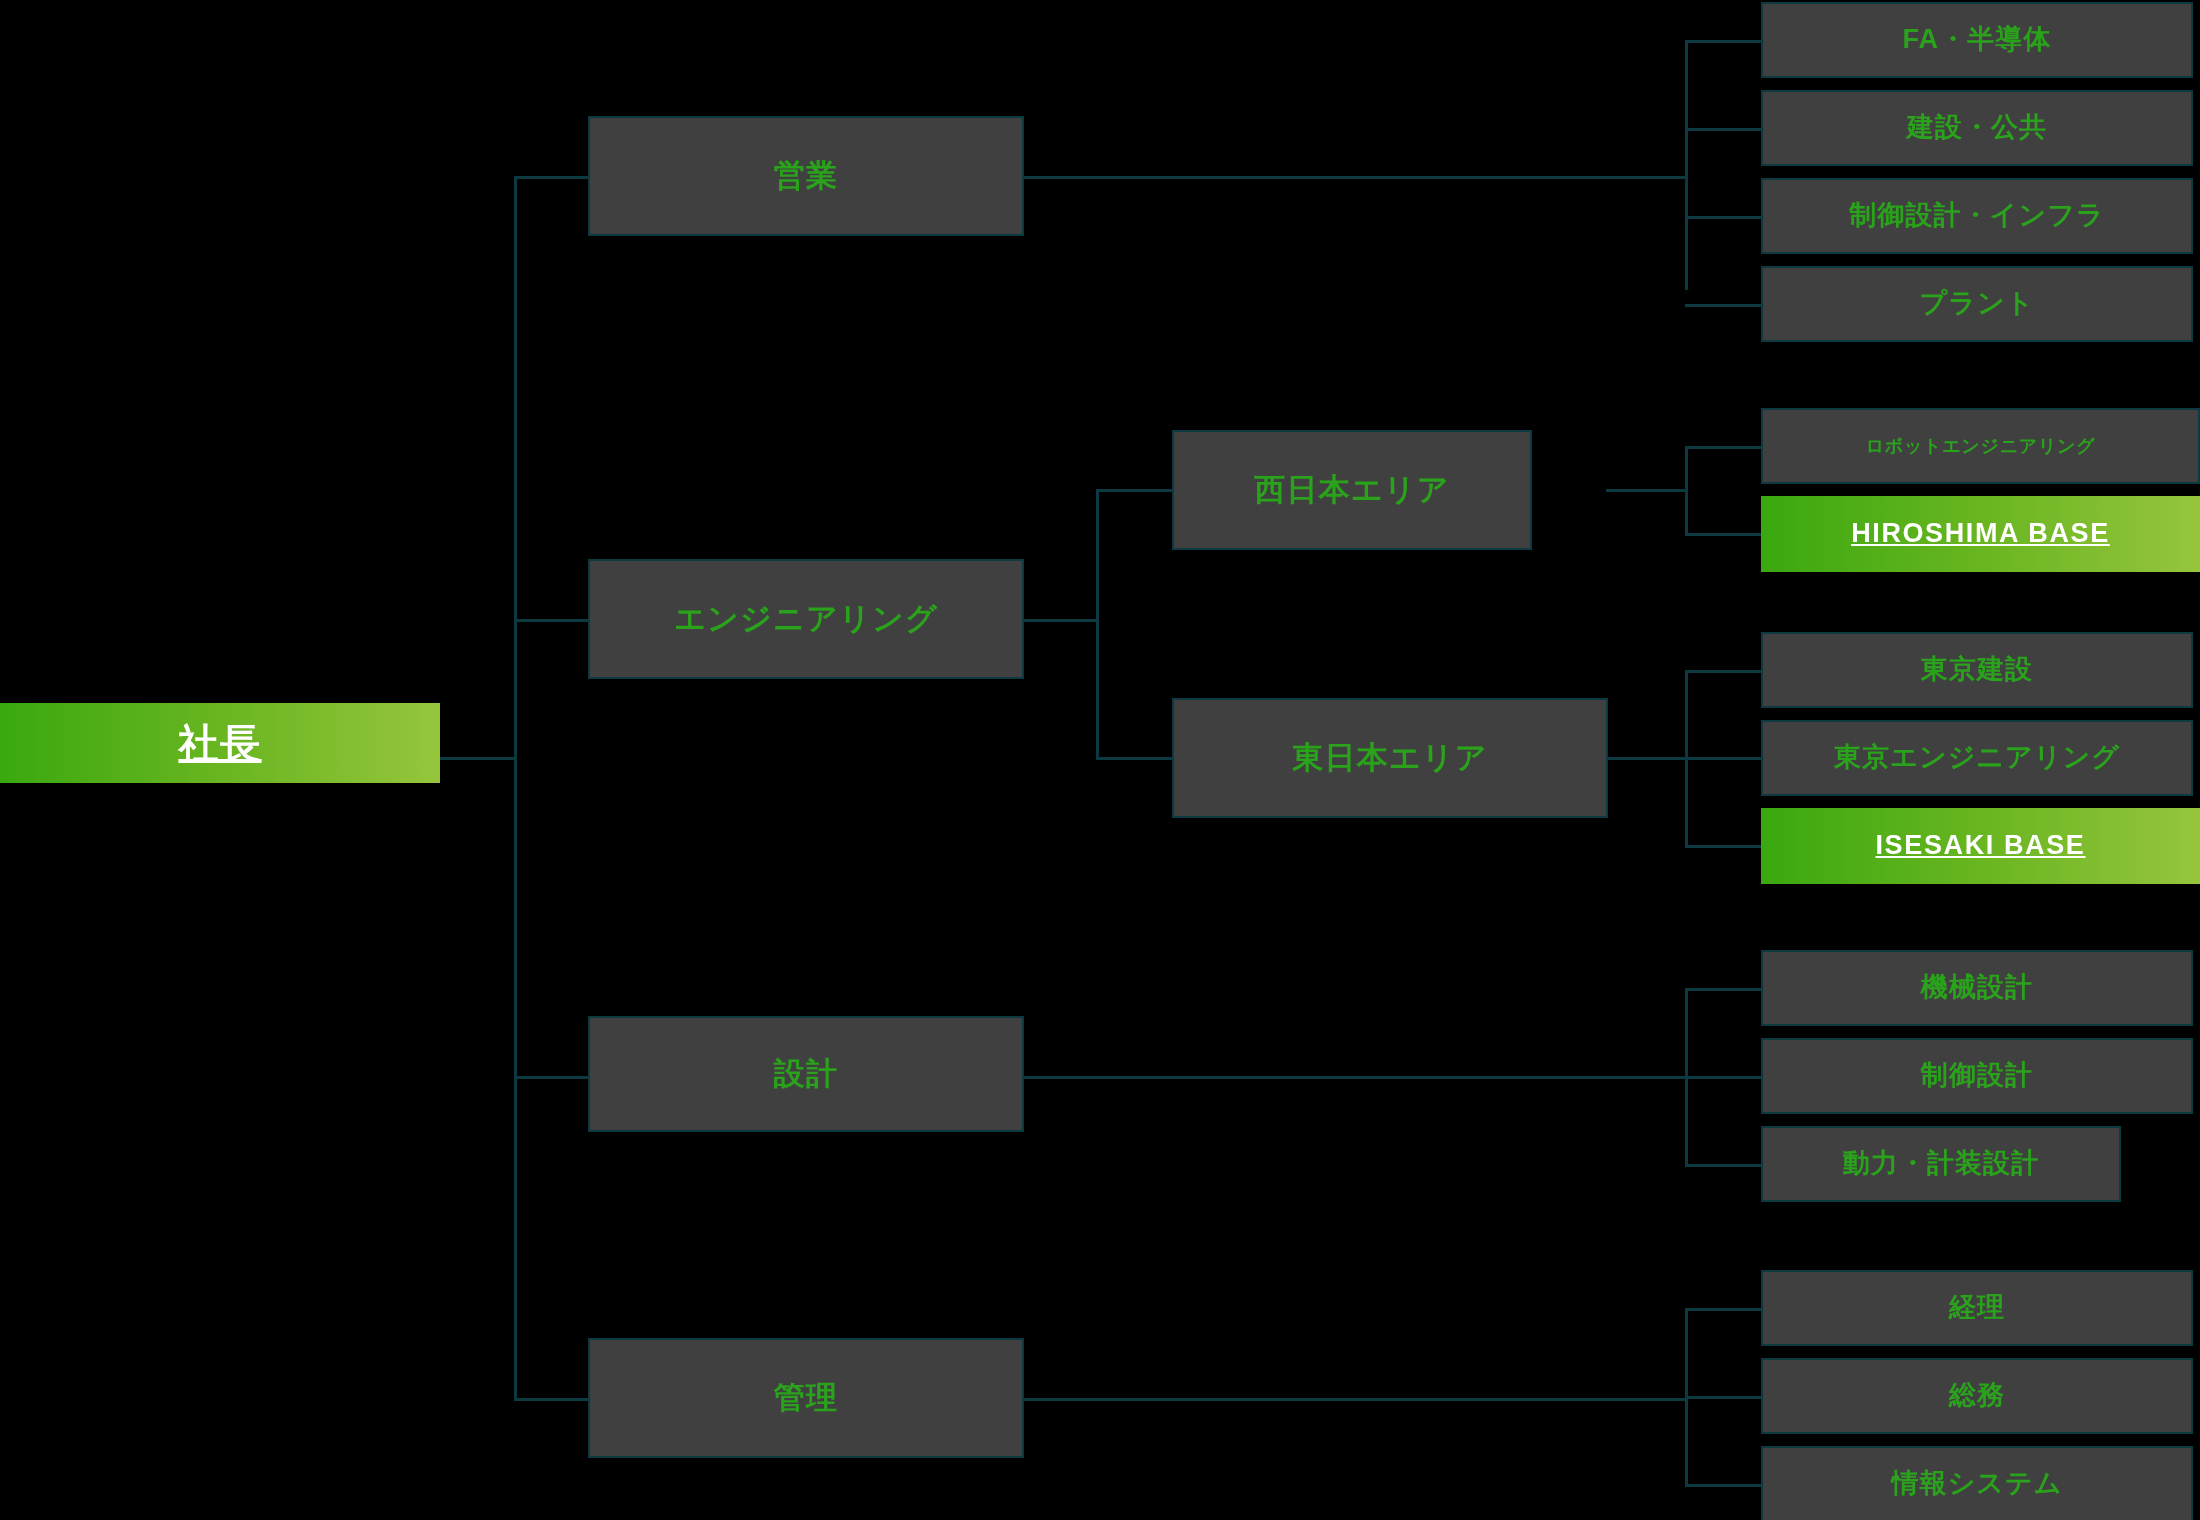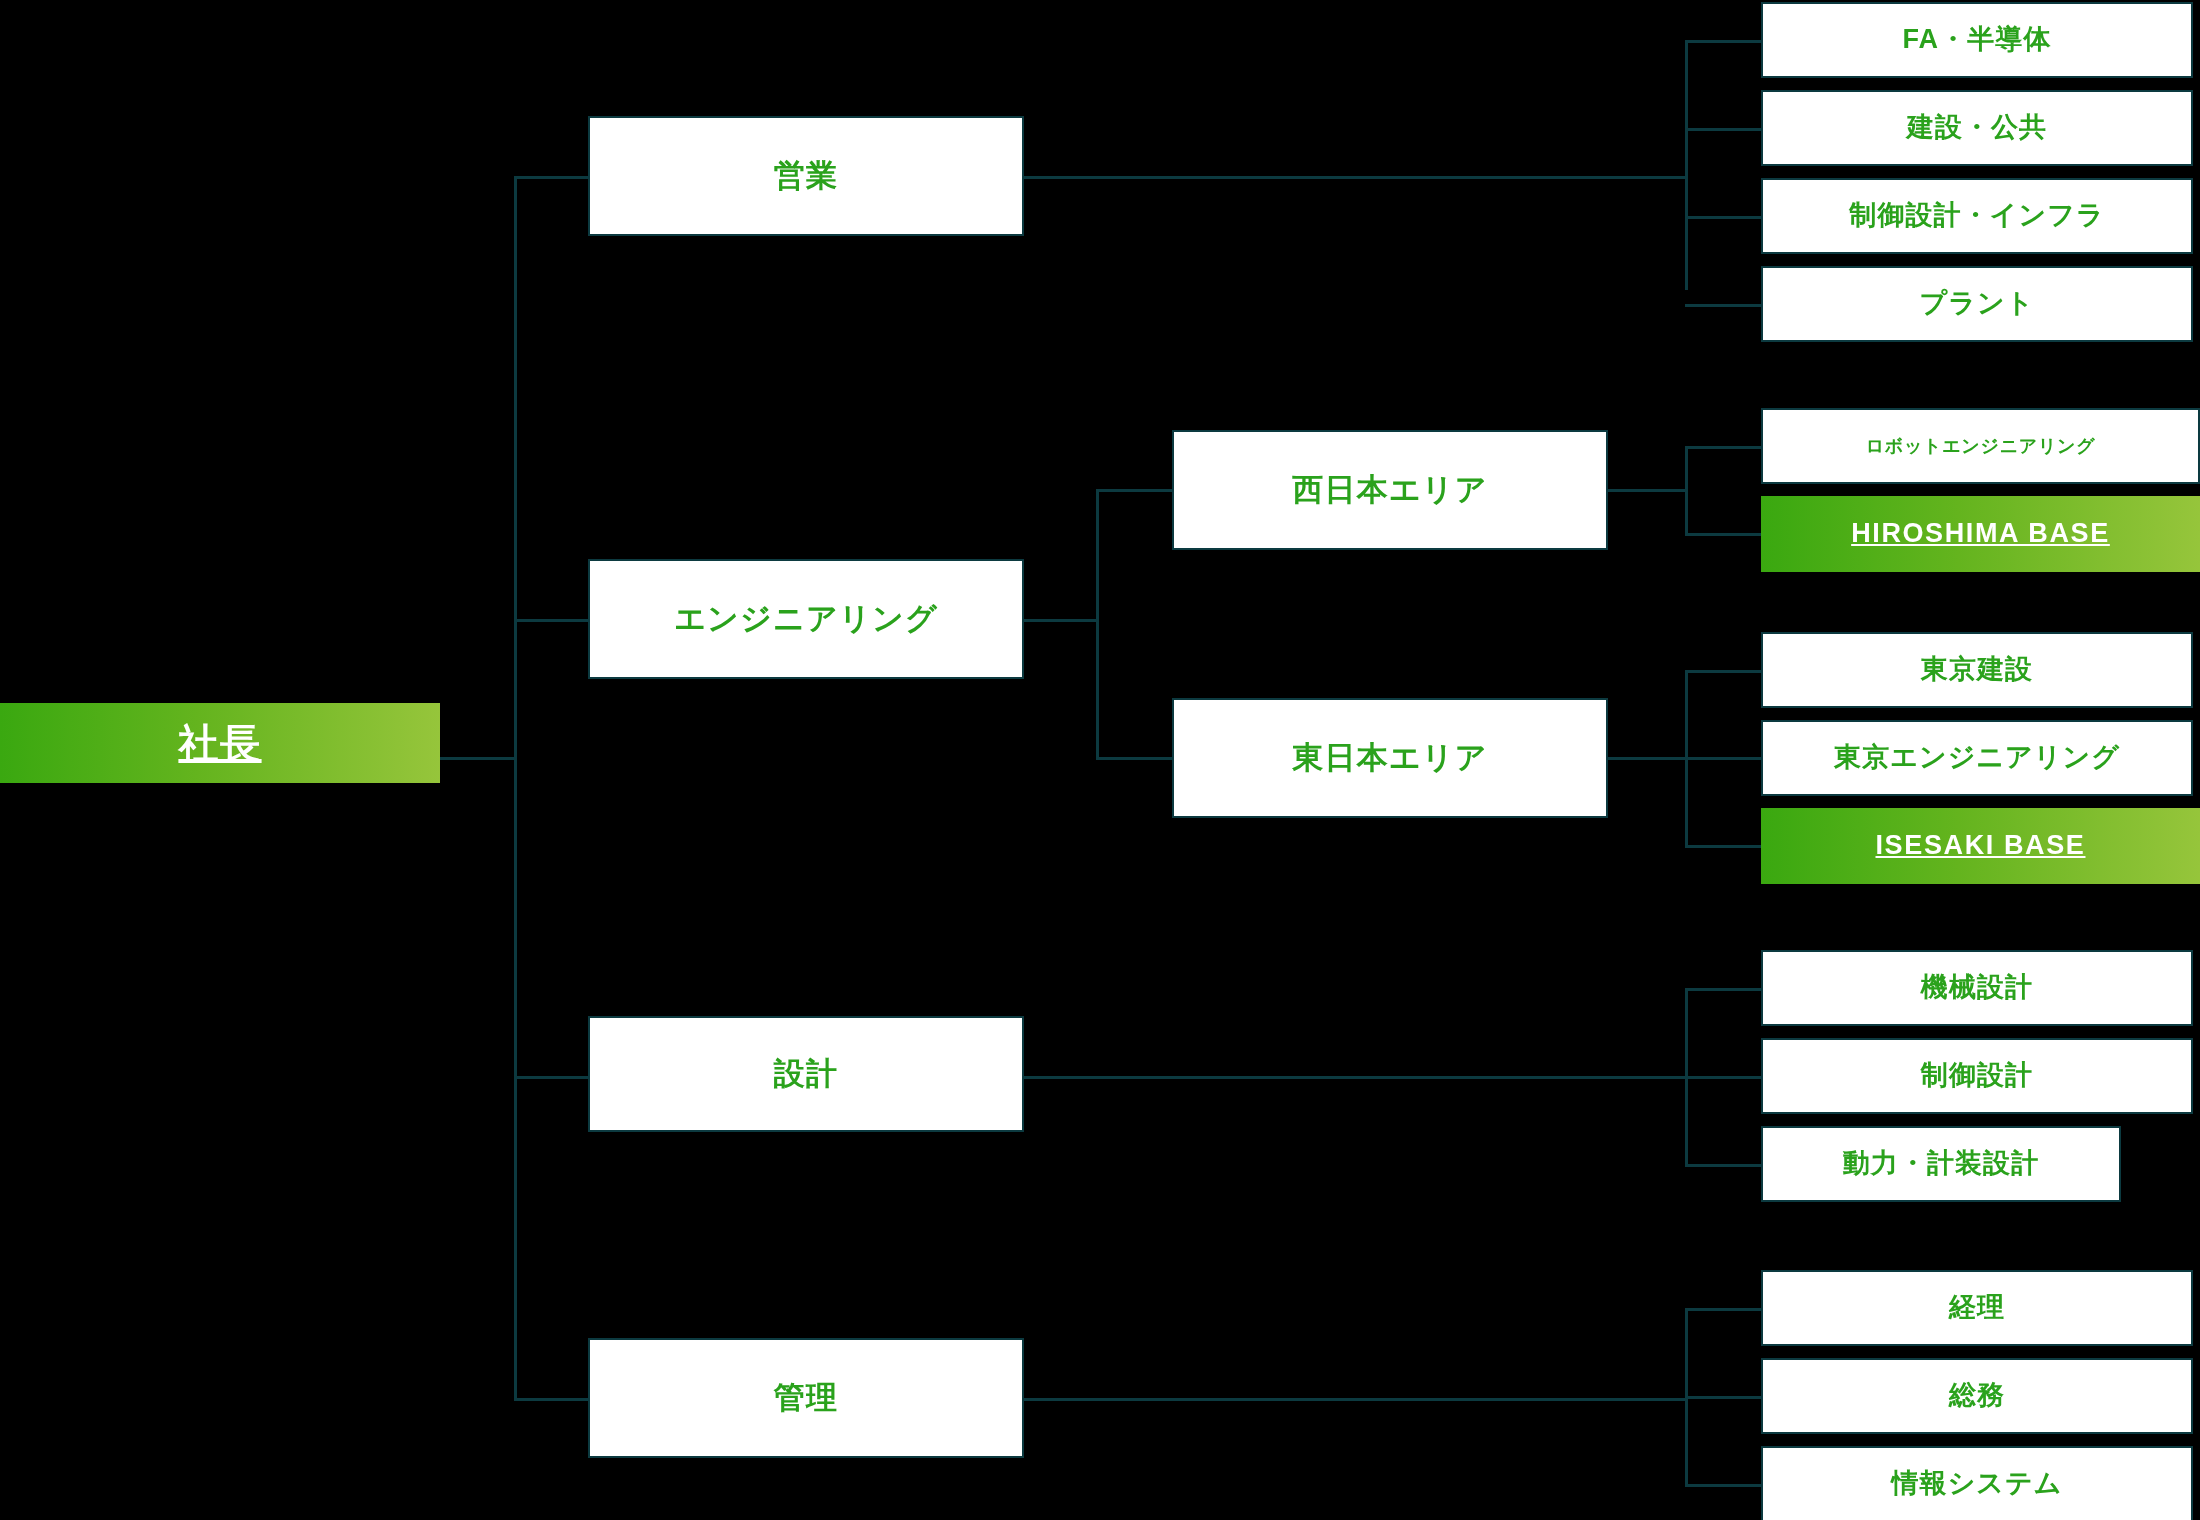--- a/index.html
+++ b/index.html
@@ -31,21 +31,21 @@
     box-sizing: border-box;
     display: flex;
     align-items: center;
     justify-content: center;
     text-align: center;
     line-height: 1.15;
     letter-spacing: 0.04em;
   }
 
   .node.white {
-    background: #ffffff;
+    background: #404040;
     border: 2px solid #0c3a40;
     color: #2aa21c;
     font-weight: 700;
   }
 
   .node.green {
     background: linear-gradient(90deg, #3aa810 0%, #64b41e 45%, #96c53b 100%);
     border: none;
     color: #ffffff;
     font-weight: 700;
@@ -128,21 +128,21 @@
   </div>
 
   <div class="node white lvl-2" style="left:588px; top:1016px; width:436px; height:116px;">
     <span>設計</span>
   </div>
 
   <div class="node white lvl-2" style="left:588px; top:1338px; width:436px; height:120px;">
     <span>管理</span>
   </div>
 
-  <div class="node white lvl-3" style="left:1172px; top:430px; width:436px; height:120px;">
+  <div class="node white lvl-3" style="left:1172px; top:430px; width:360px; height:120px;">
     <span>西日本エリア</span>
   </div>
 
   <div class="node white lvl-3" style="left:1172px; top:698px; width:436px; height:120px;">
     <span>東日本エリア</span>
   </div>
 
   <div class="node white lvl-4 leaf-white" style="left:1761px; top:2px; width:432px; height:76px;">
     <span>FA・半導体</span>
   </div>

